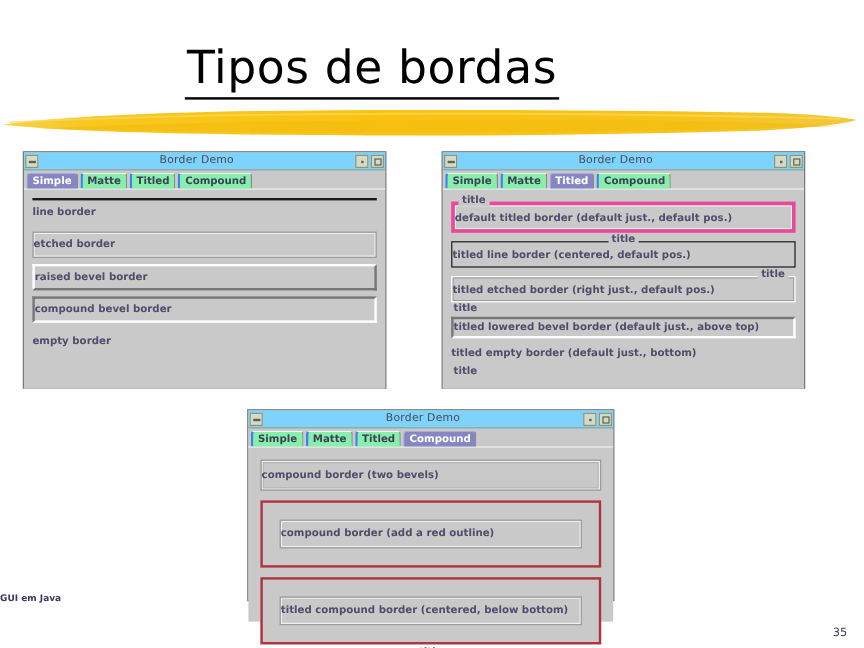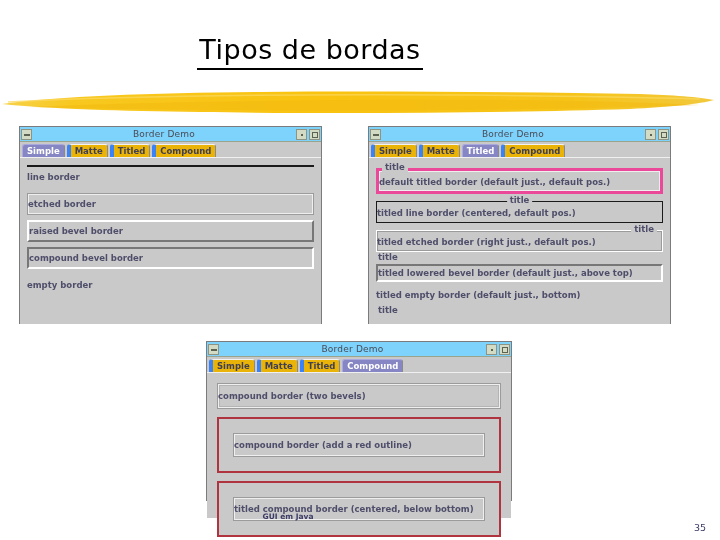--- a/index.html
+++ b/index.html
@@ -16,21 +16,21 @@
   }
 
   
   .slide-title {
     position: absolute;
     top: 34px;
     left: 0;
     width: 620px;
     text-align: center;
     font-family: "DejaVu Sans", sans-serif;
-    font-size: 27px;
+    font-size: 38px;
     font-weight: 400;
     color: #000000;
     letter-spacing: 0.5px;
   }
   .slide-title span {
     border-bottom: 2px solid #000;
     padding: 0 2px 3px 2px;
   }
 
   
@@ -117,23 +117,23 @@
     box-sizing: border-box;
     background: #c9c9c9;
   }
   .tab {
     font-size: 8.5px;
     font-weight: bold;
     font-family: "DejaVu Sans", sans-serif;
     color: #3f3f55;
     padding: 1px 4px 1px 4px;
     margin-right: 2px;
-    background: #eab308;
+    background: #86efac;
     border-top: 1px solid #f2f2f2;
-    border-left: 4px solid #3b82f6;
+    border-left: 2px solid #3b82f6;
     border-right: 1px solid #8a8a8a;
     border-top-left-radius: 3px;
     border-top-right-radius: 3px;
     white-space: nowrap;
     line-height: 10px;
   }
   .tab.active {
     background: #8686c4;
     color: #ffffff;
     border-top: 1px solid #a9a9dd;
@@ -216,23 +216,23 @@
   }
   .c-red-inner {
     border: 1px solid #9b9b9b;
     box-shadow: 0 0 0 1px #efefef inset;
     padding: 6px 0;
   }
 
   .footer {
     position: absolute;
     left: 0;
-    top: 512px;
+    top: 494px;
     width: 576px;
-    text-align: center;
+    text-align: left;
     font-size: 7.5px;
     font-weight: bold;
     color: #3b3b66;
     font-family: "DejaVu Sans", sans-serif;
   }
   .pagenum {
     position: absolute;
     right: 14px;
     top: 522px;
     font-size: 9.5px;

